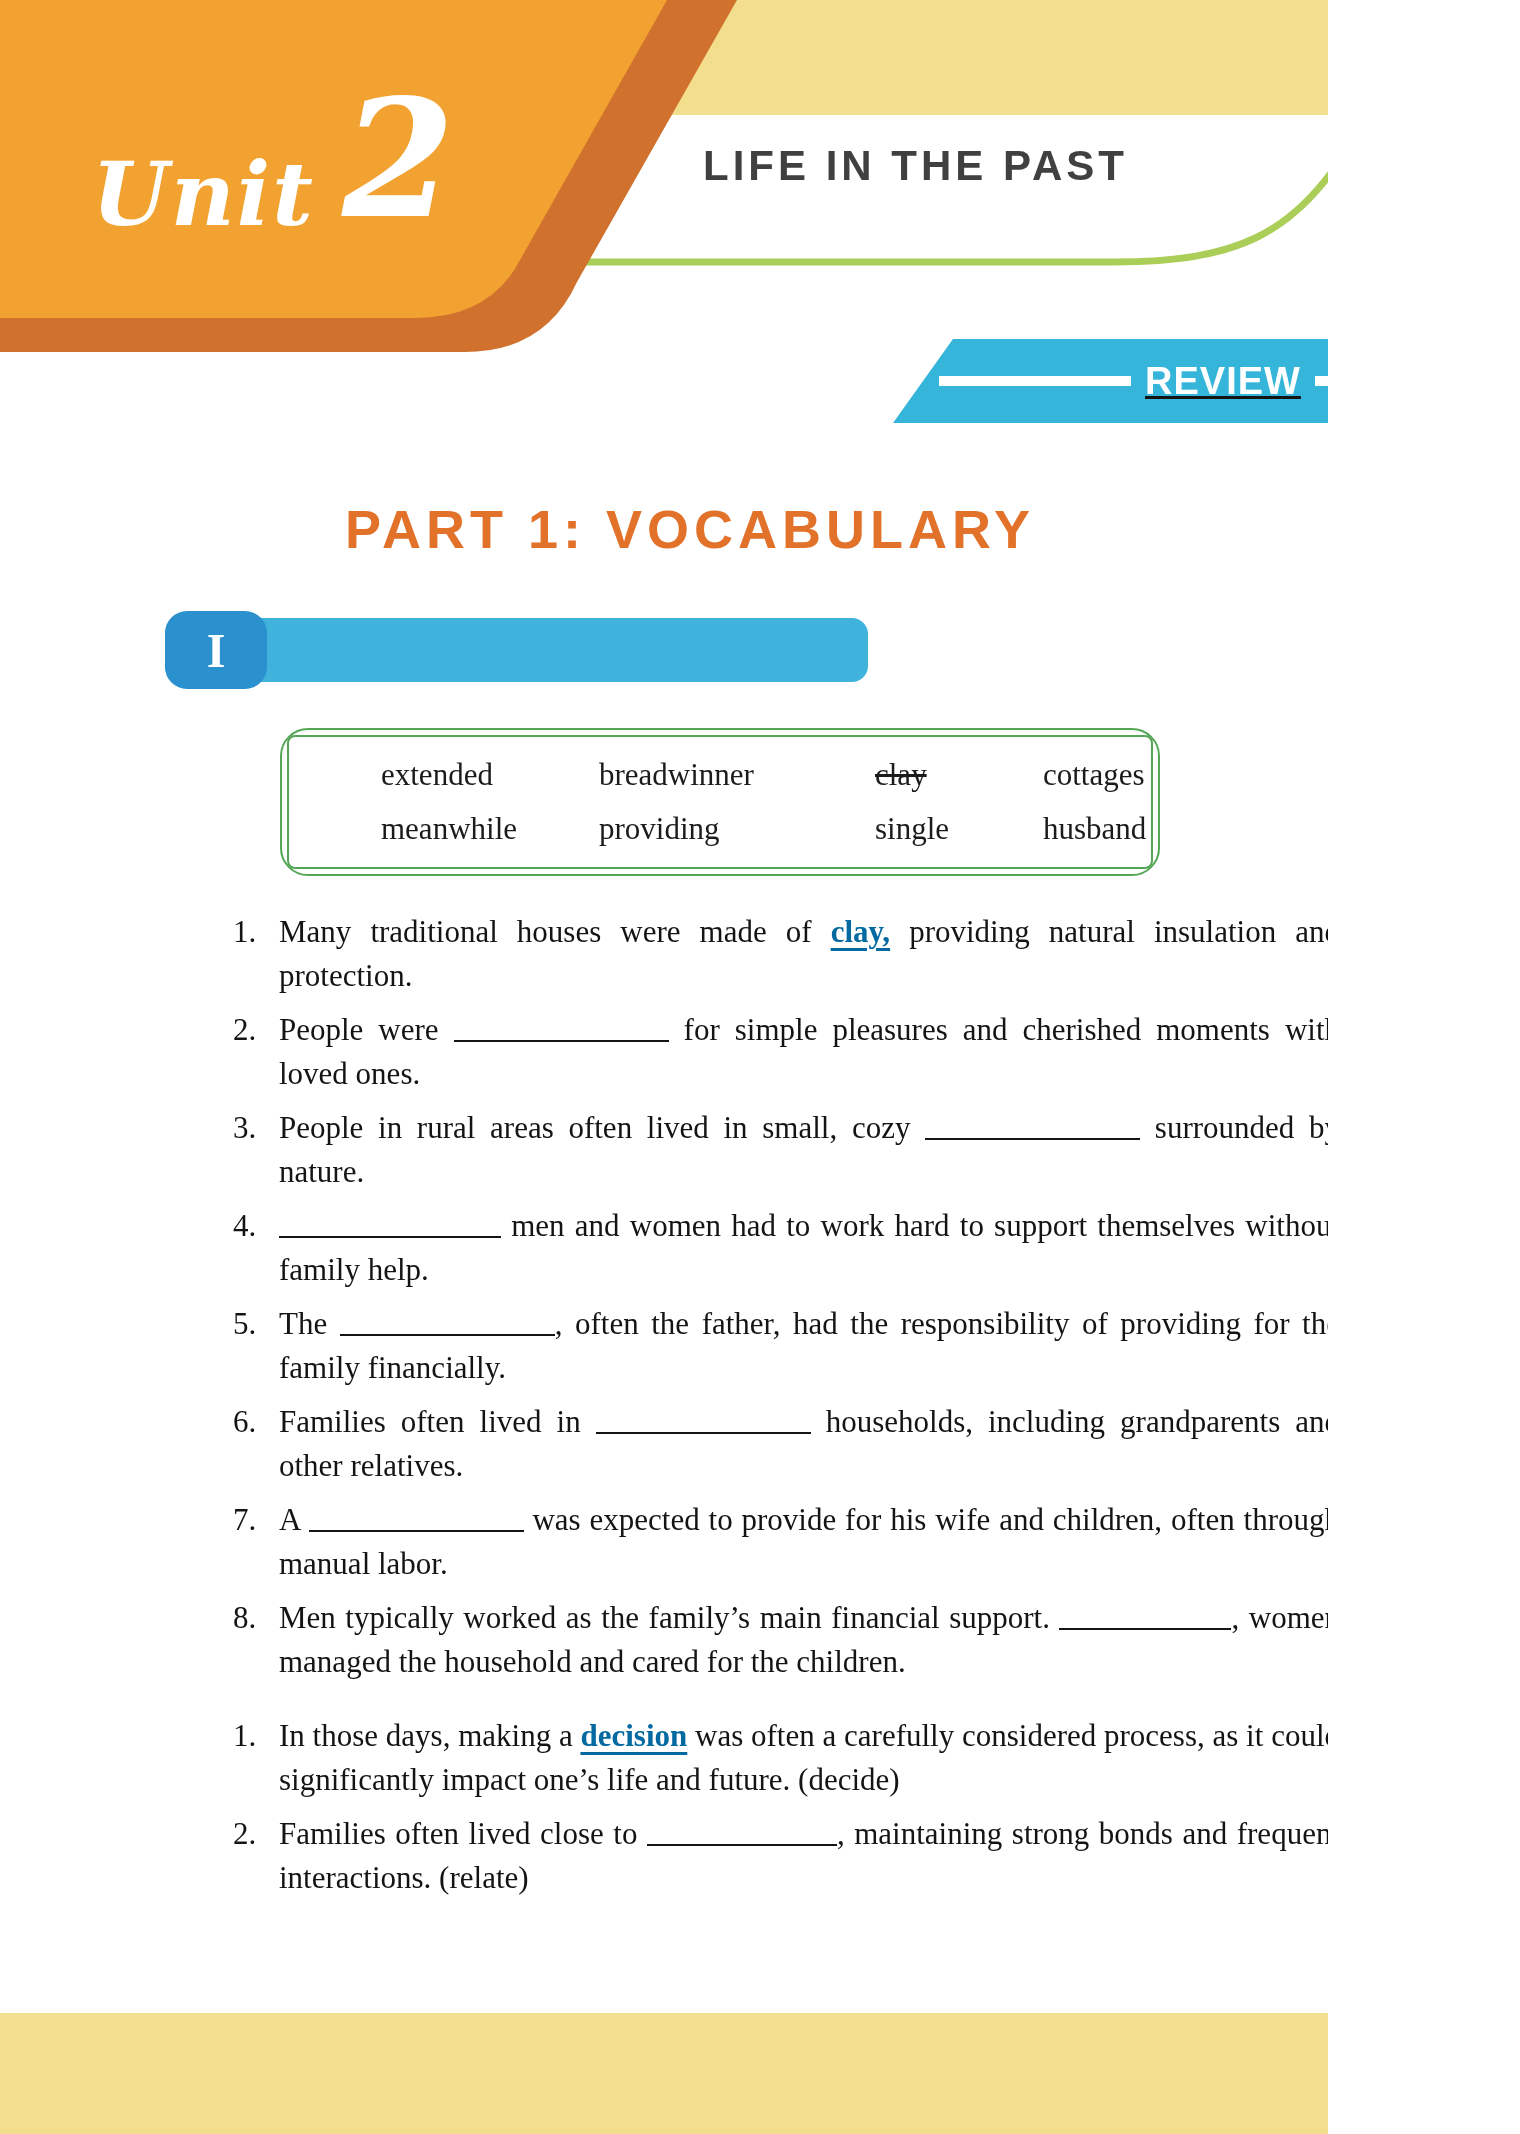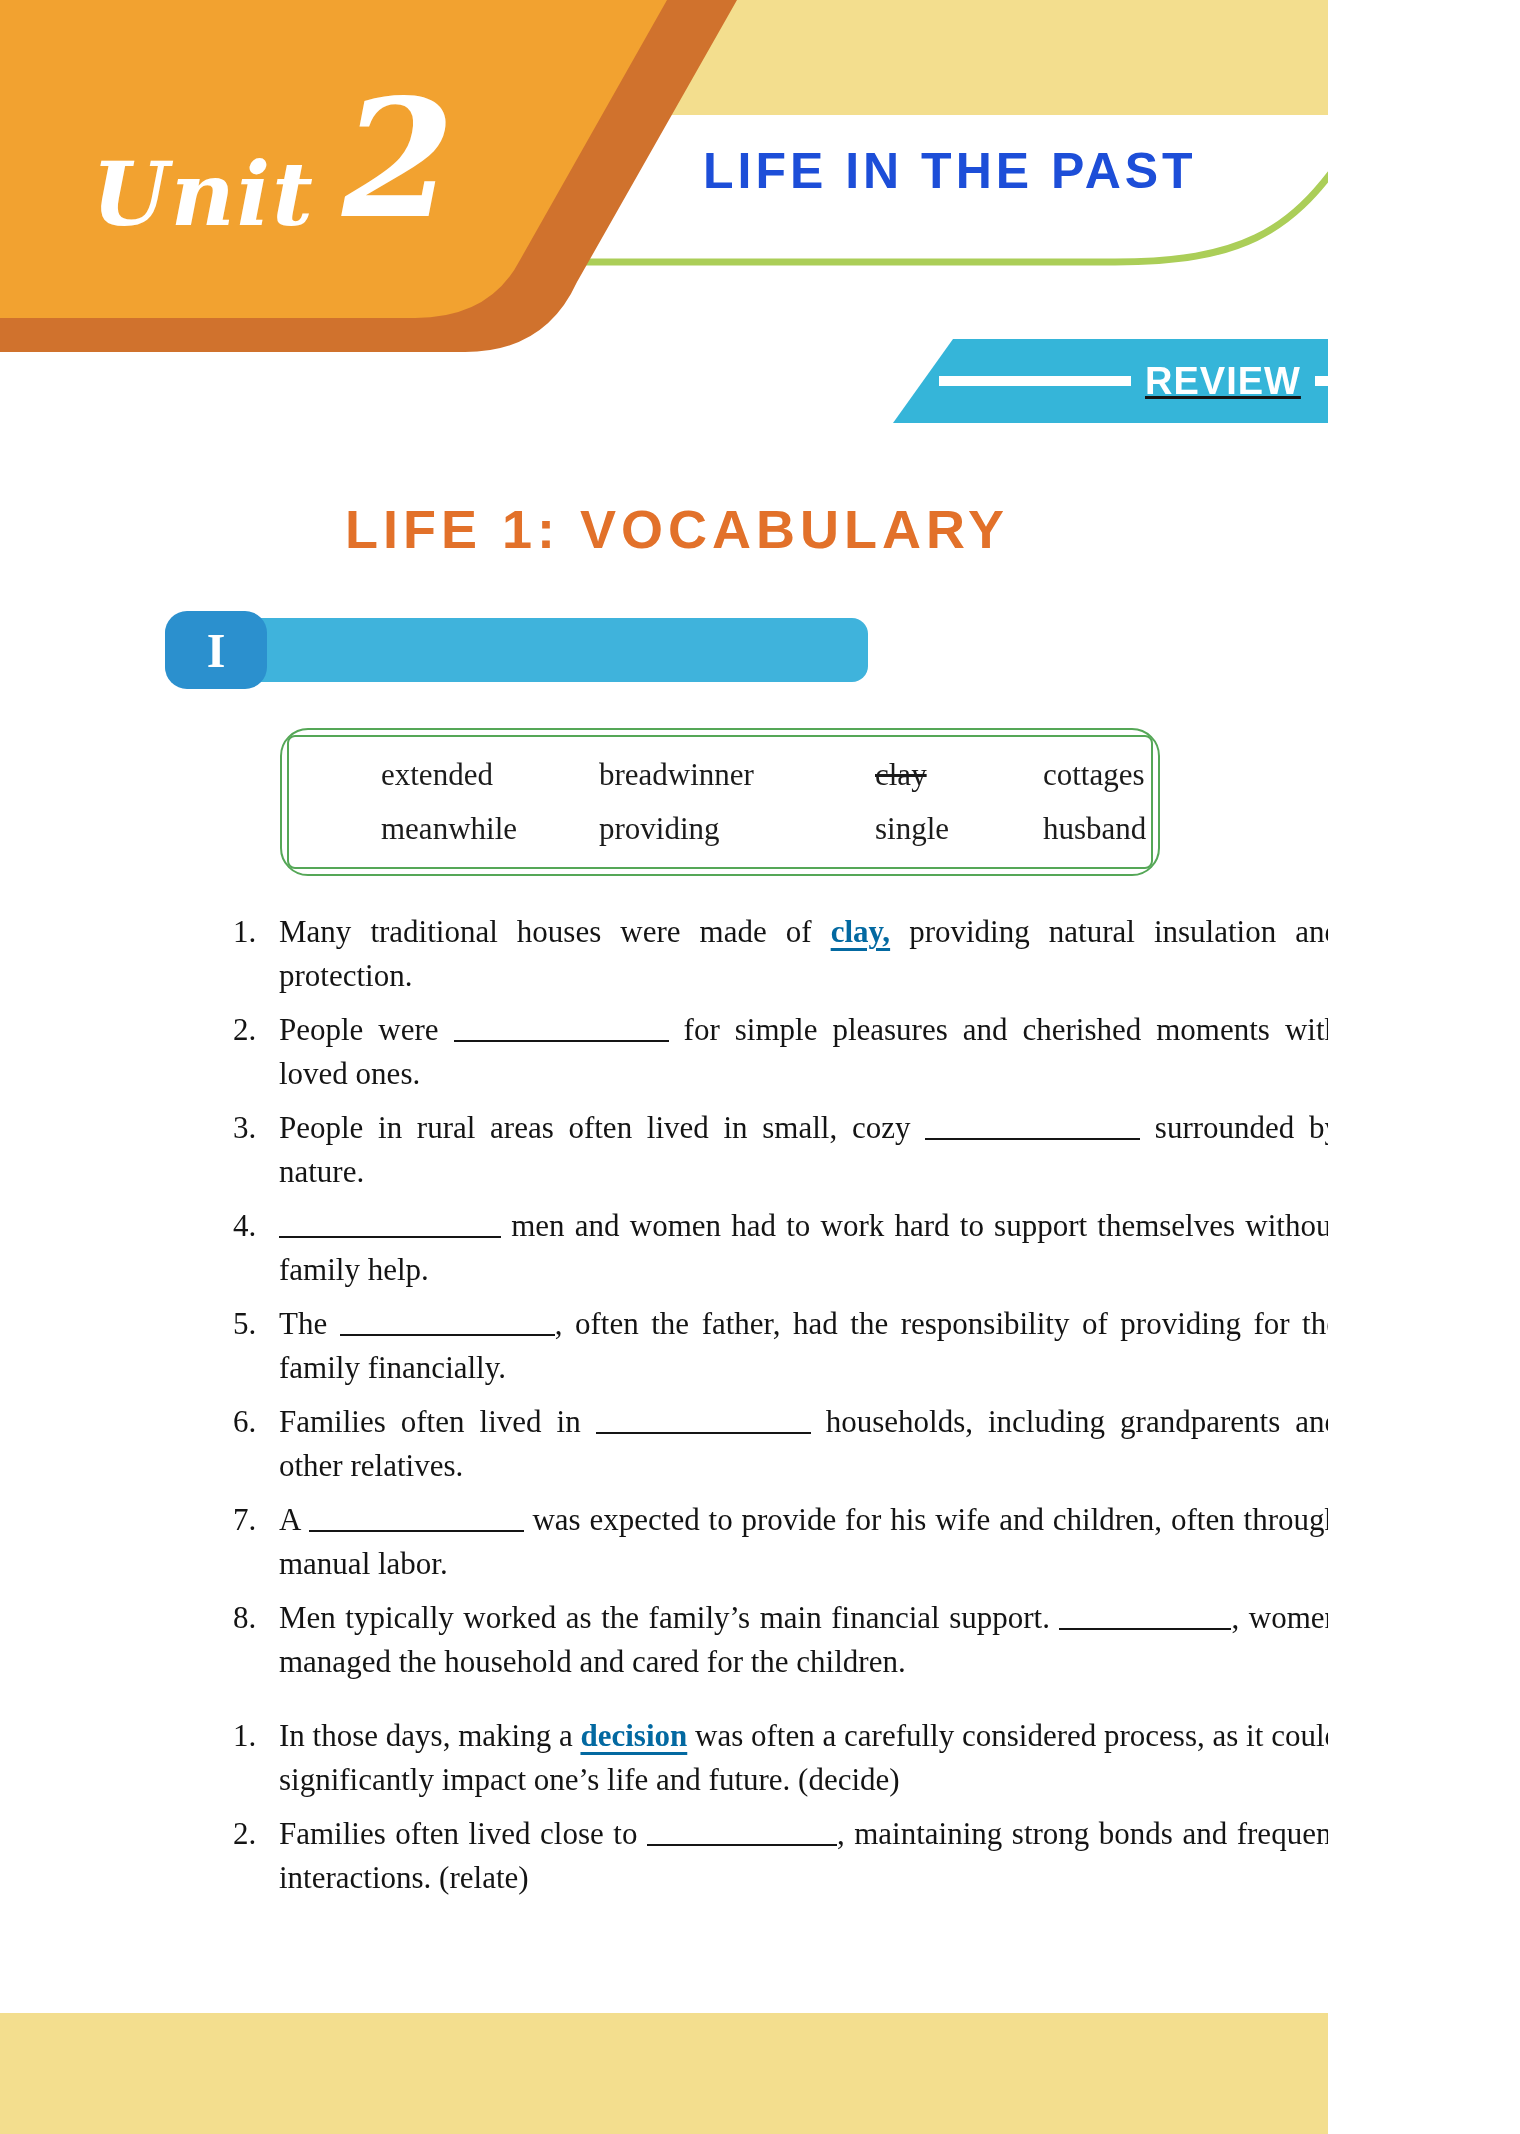--- a/index.html
+++ b/index.html
@@ -11,21 +11,21 @@
   .swoosh-svg{position:absolute;left:0;top:0;}
   .banner-svg{position:absolute;left:0;top:0;}
 
   .unit-word{position:absolute;left:92px;top:150px;font-family:"DejaVu Serif",serif;
              font-style:italic;font-weight:700;font-size:88px;line-height:1;color:#ffffff;
              letter-spacing:2px;}
   .unit-num{position:absolute;left:342px;top:78px;font-family:"DejaVu Serif",serif;
             font-style:italic;font-weight:700;font-size:162px;line-height:1;color:#ffffff;}
 
   .main-title{position:absolute;left:703px;top:142px;font-family:"Liberation Sans",sans-serif;
-              font-weight:800;font-size:50px;letter-spacing:4px;color:#1d4ed8;white-space:nowrap;}
+              font-weight:800;font-size:42px;letter-spacing:4px;color:#404040;white-space:nowrap;}
 
   .review-banner{position:absolute;left:893px;top:339px;width:627px;height:84px;background:#35B5D9;
                  clip-path:polygon(60px 0,100% 0,100% 100%,0 100%);
                  display:flex;align-items:center;padding-left:46px;box-sizing:border-box;text-decoration:underline;}
   .review-line{height:10px;background:#ffffff;}
   .review-line.left{width:192px;}
   .review-line.right{flex:1;margin-right:16px;}
   .review-text{font-family:"Liberation Sans",sans-serif;font-weight:800;font-size:38px;
                color:#ffffff;margin:0 14px;letter-spacing:1px;}
 
@@ -90,21 +90,21 @@
   <div class="unit-num">2</div>
 
   <div class="main-title">LIFE IN THE PAST</div>
 
   <div class="review-banner">
     <div class="review-line left"></div>
     <div class="review-text">REVIEW</div>
     <div class="review-line right"></div>
   </div>
 
-  <div class="part-title">LIFE 1: VOCABULARY</div>
+  <div class="part-title">PART 1: VOCABULARY</div>
 
   <div class="content">
 
     <div class="sec-bar one">
       <div class="sec-badge">
         <span class="sec-numeral">I</span>
       </div>
     </div>
 
     <div class="wordbox-outer">

